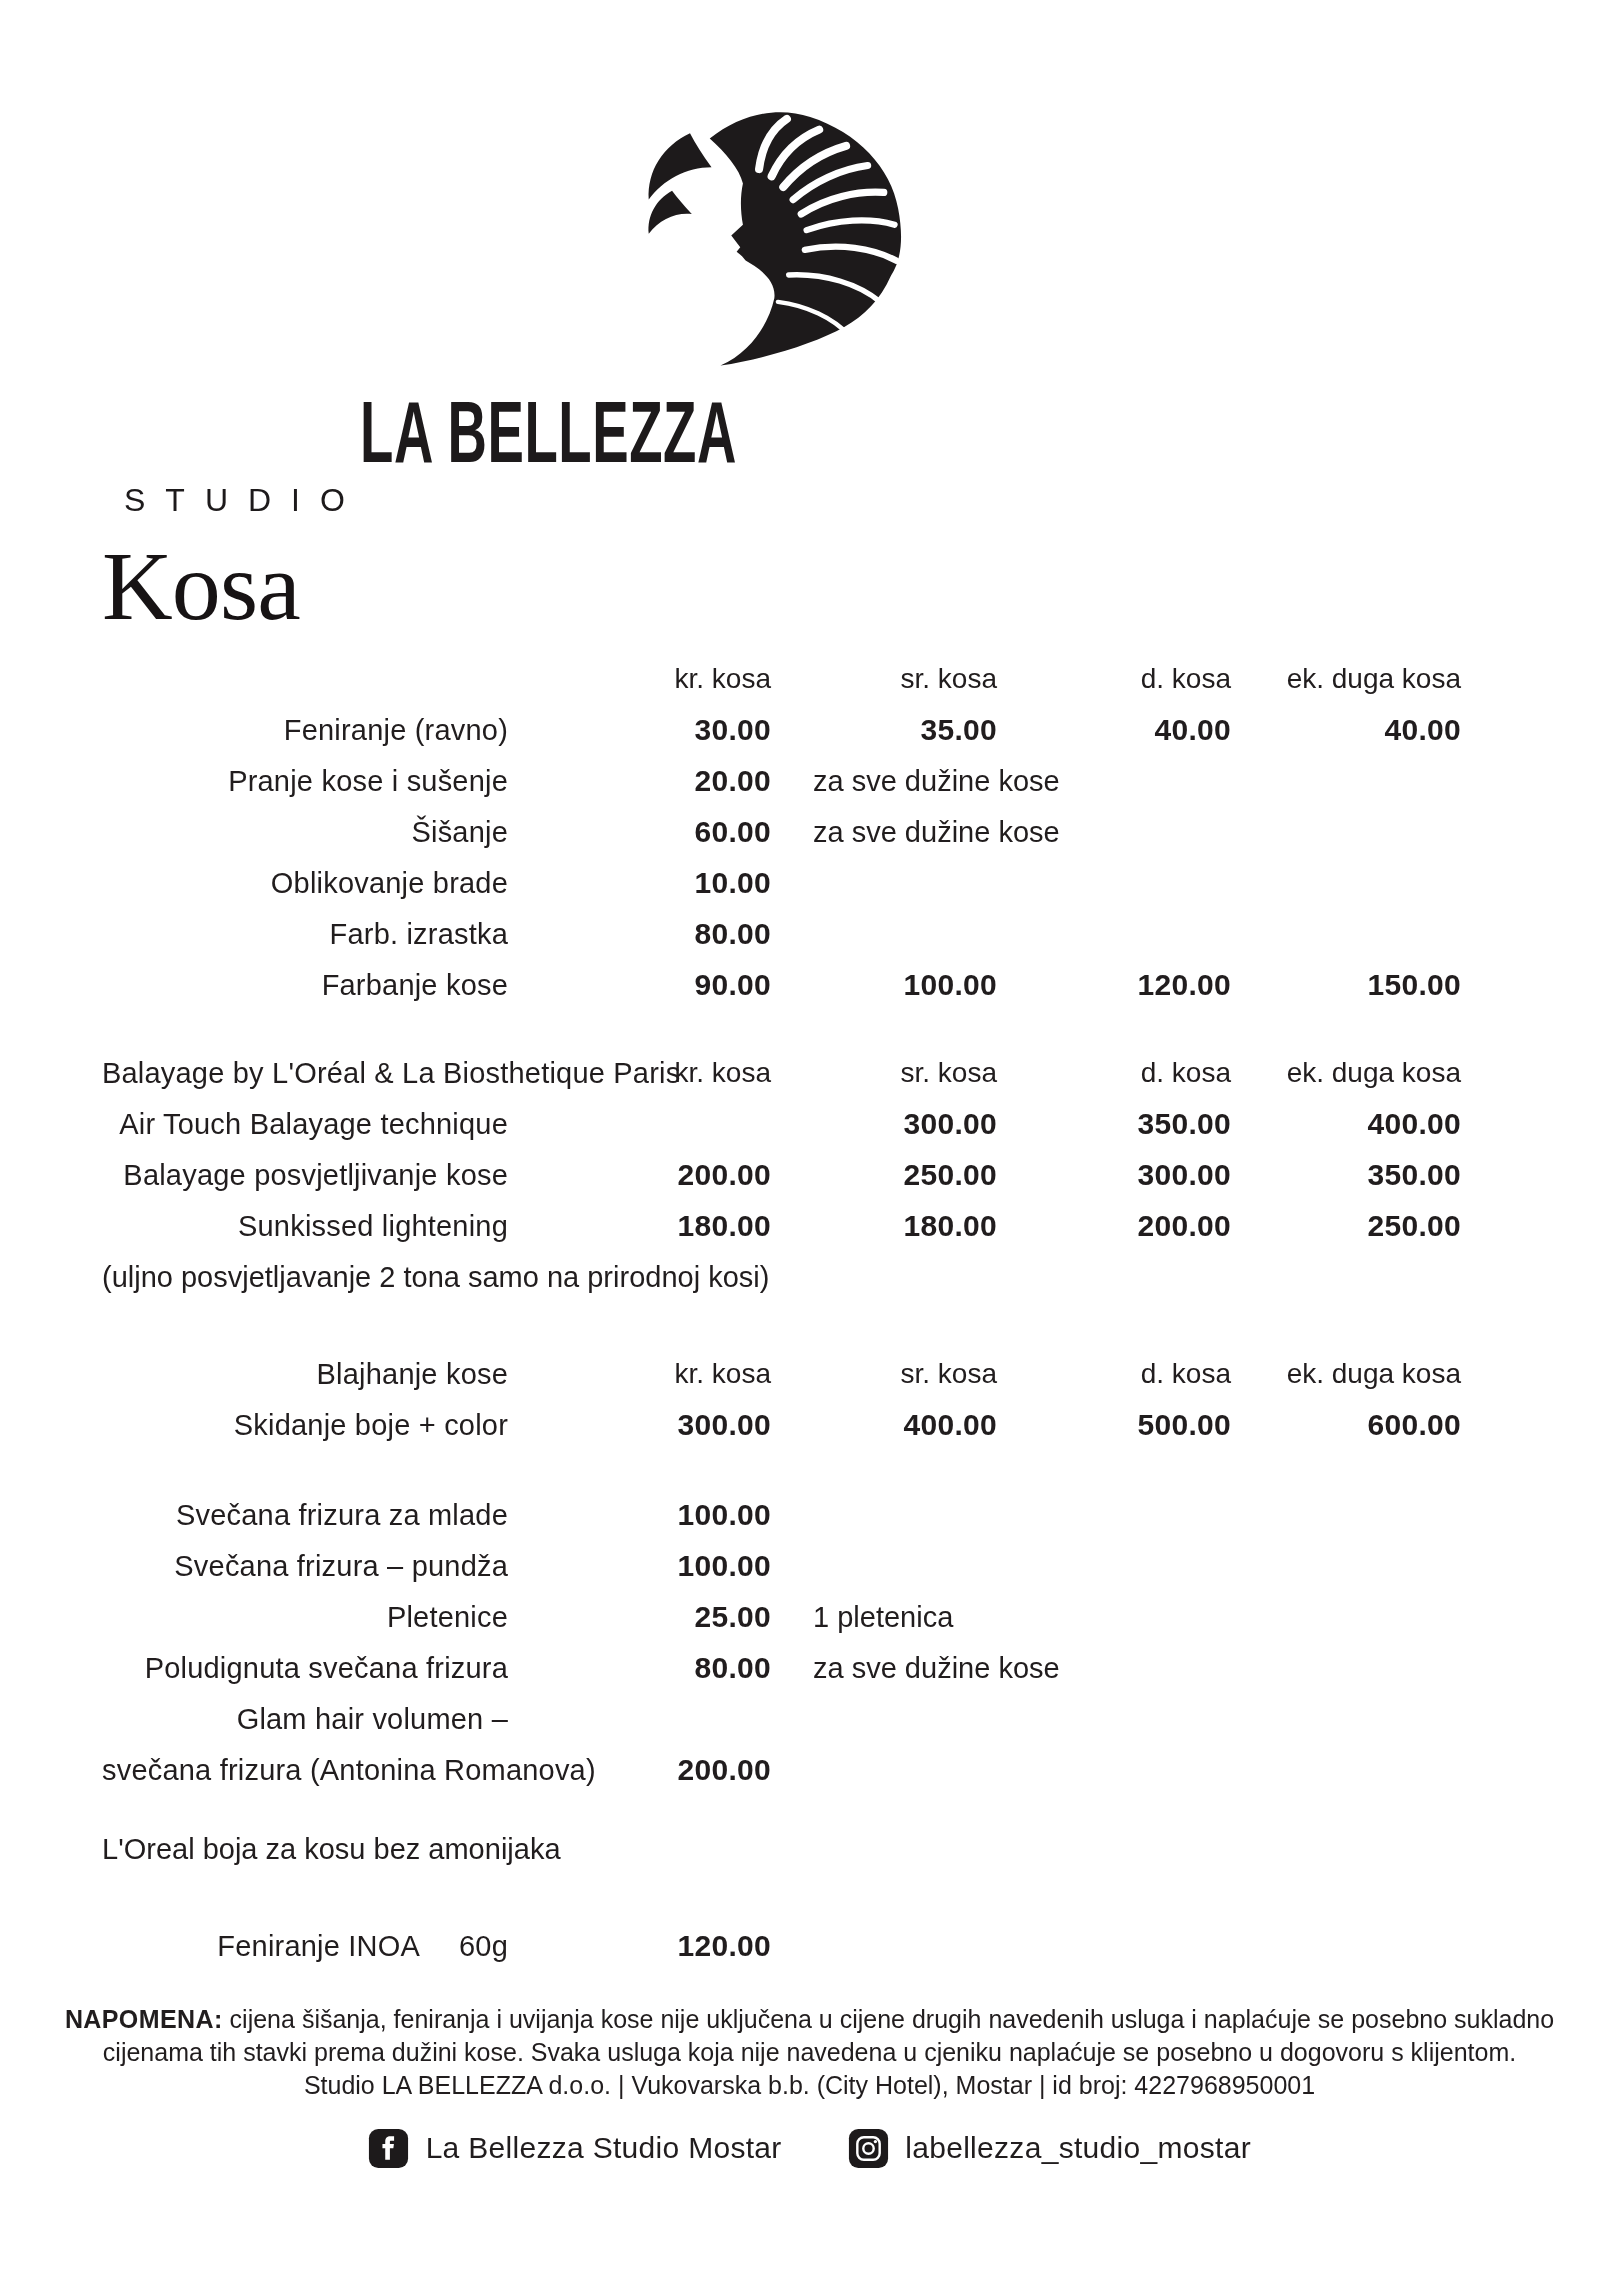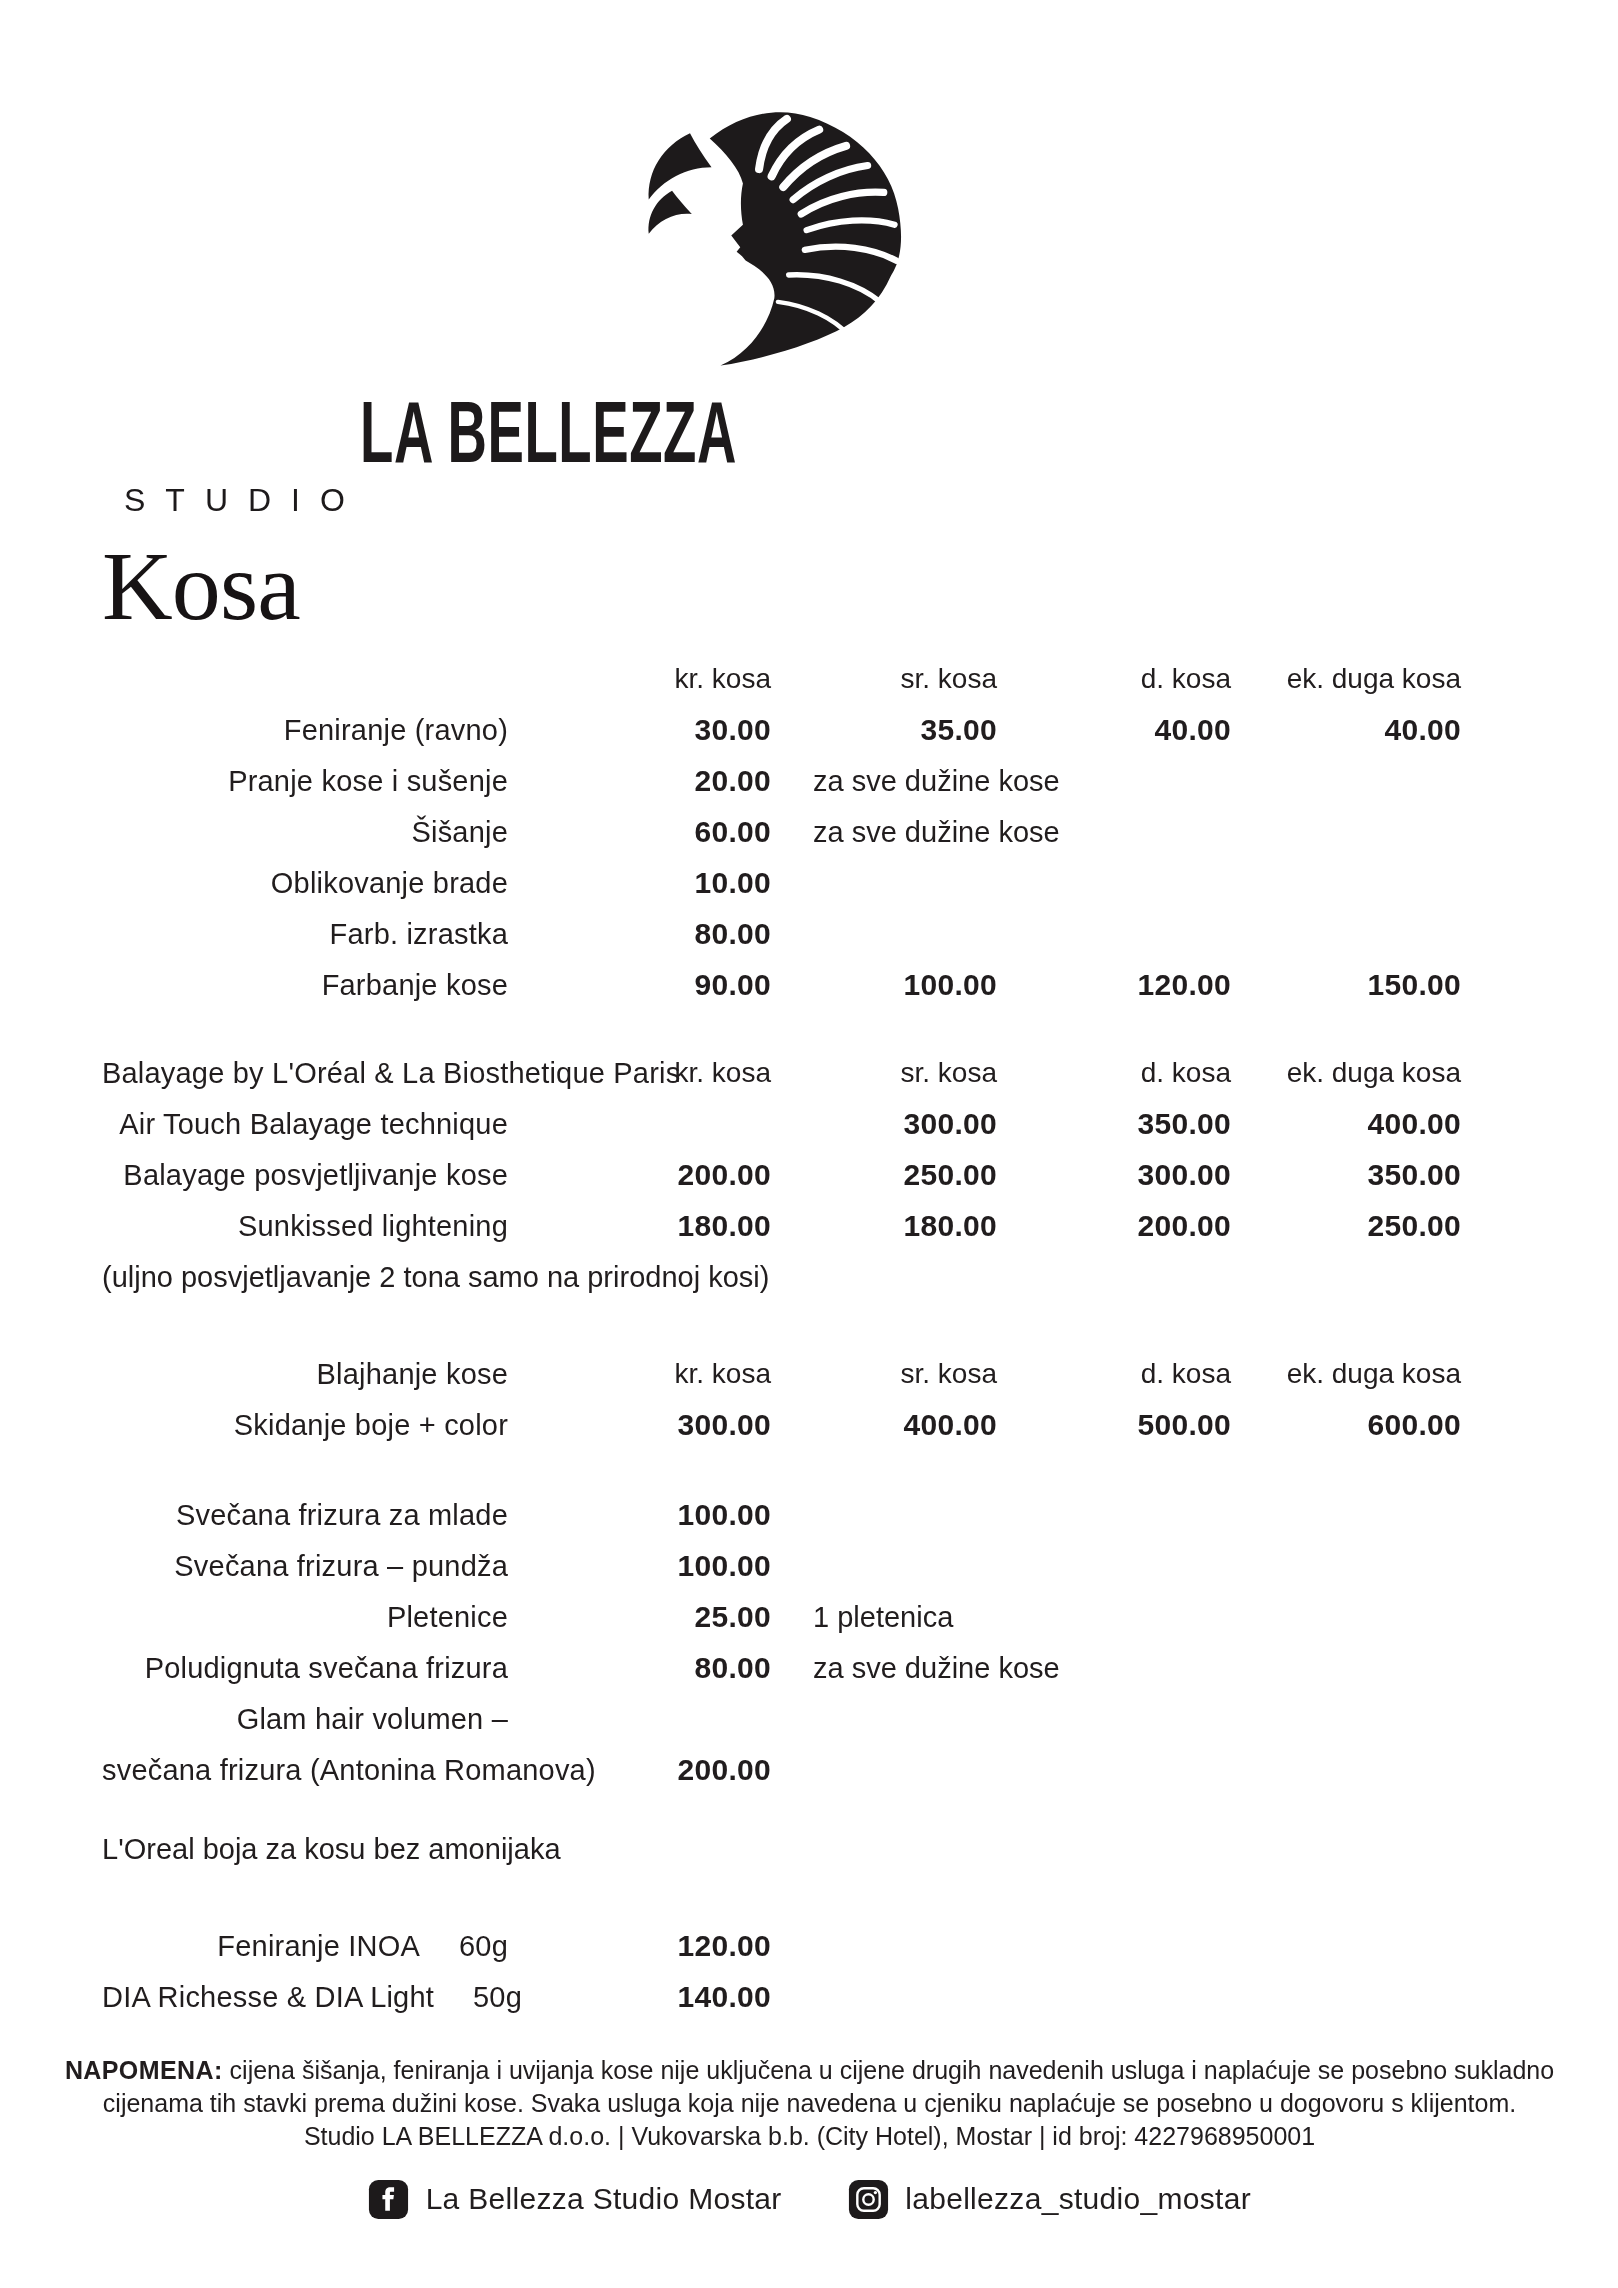--- a/index.html
+++ b/index.html
@@ -230,26 +230,20 @@
       <div class="prow">
         <div class="cell wide">L'Oreal boja za kosu bez amonijaka</div>
       </div>
       <div class="rows-gap">
         <div class="prow">
           <div class="cell label">
             <span>Feniranje INOA</span><span class="qty">60g</span>
           </div>
           <div class="cell num">120.00</div>
         </div>
-        <div class="prow">
-          <div class="cell label">
-            <span>DIA Richesse &amp; DIA Light</span><span class="qty">50g</span>
-          </div>
-          <div class="cell num">140.00</div>
-        </div>
       </div>
     </div>
 
   </div>
 
   <div class="footer-note">
     <div class="line">
       <b>NAPOMENA:</b>
       <span>cijena šišanja, feniranja i uvijanja kose nije uključena u cijene drugih navedenih usluga i naplaćuje se posebno sukladno</span>
     </div>

